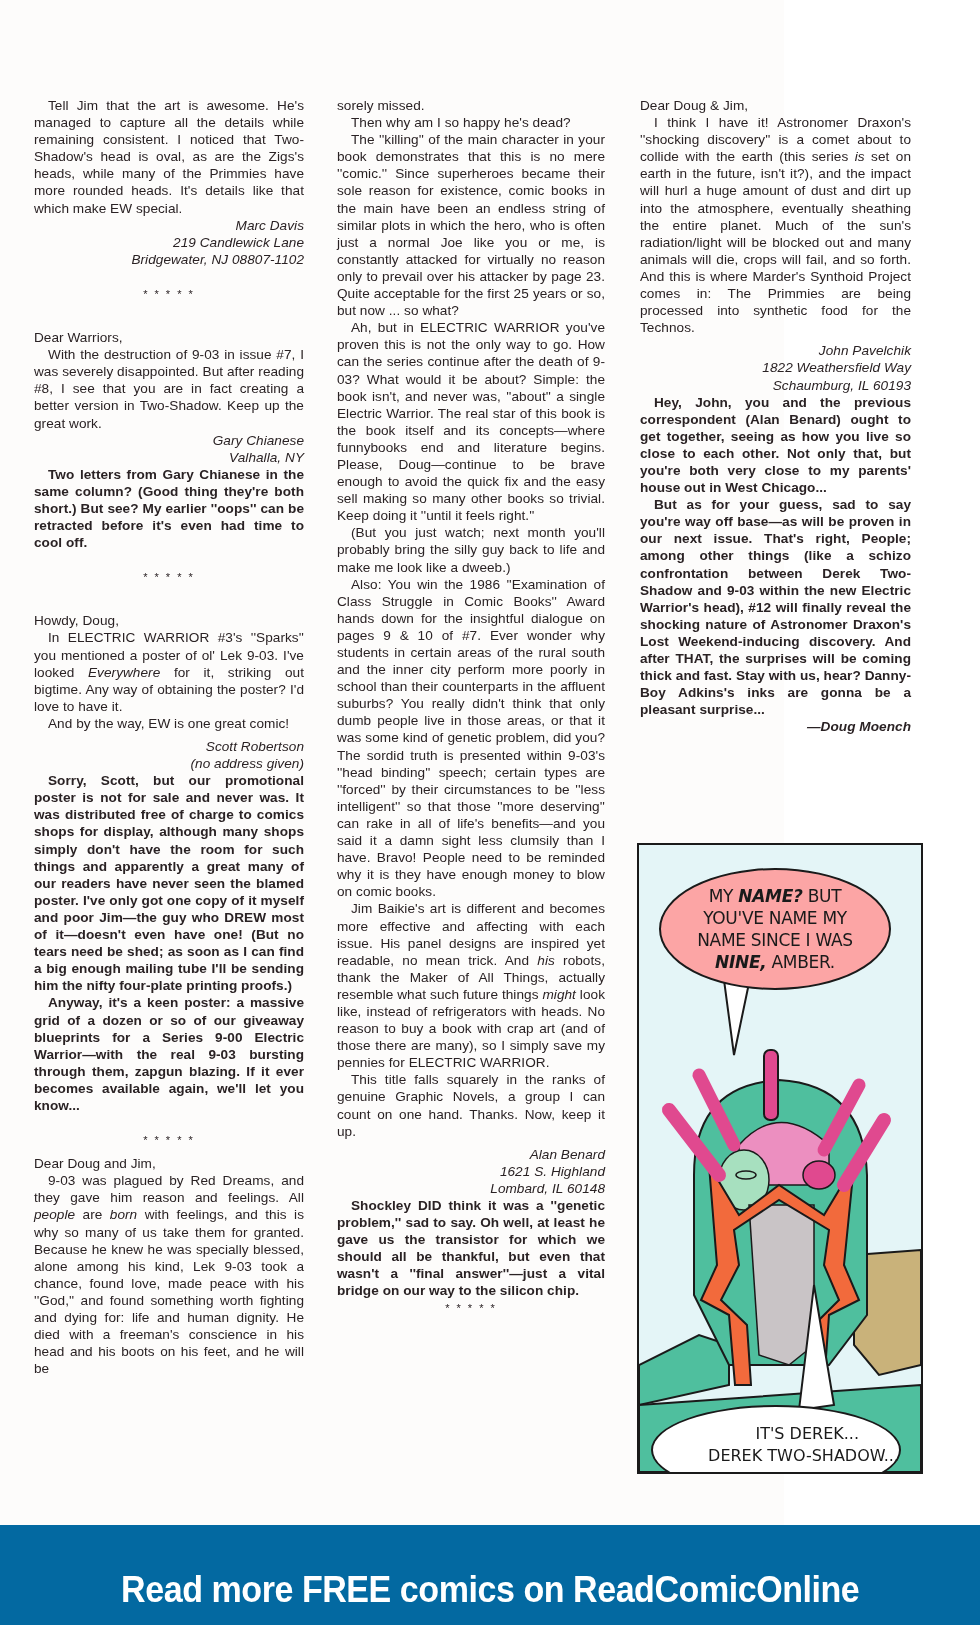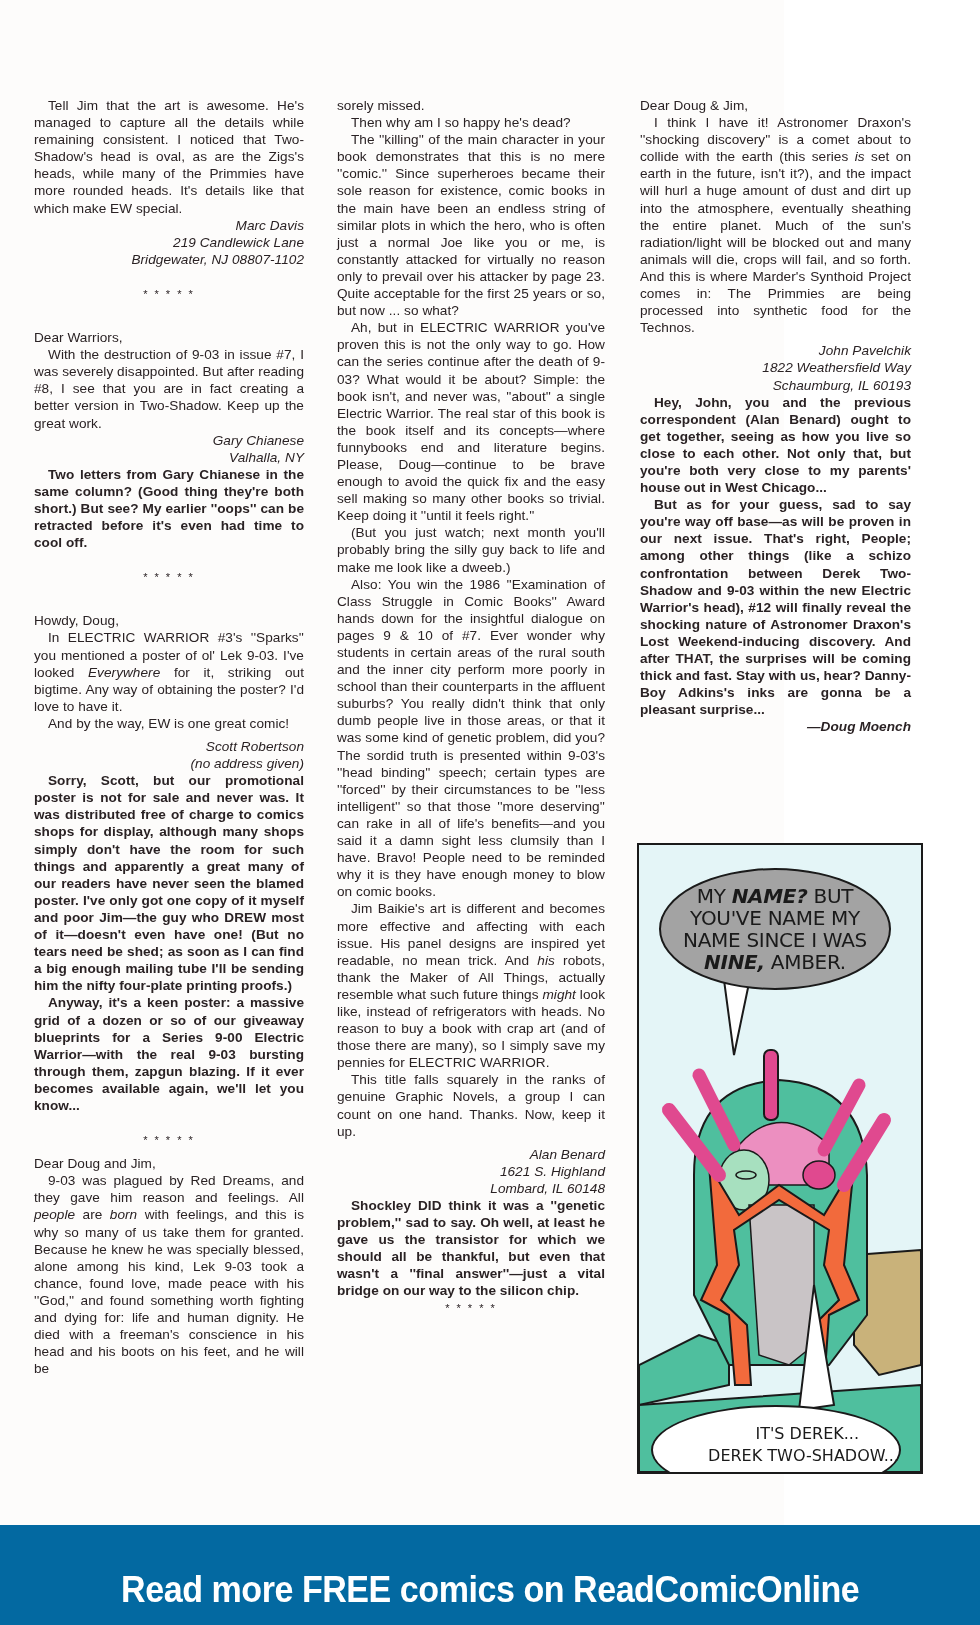--- a/index.html
+++ b/index.html
@@ -21,23 +21,23 @@
   .gap-m { height: 18px; }
   .gap-l { height: 26px; }
   em { font-style: italic; }
 
   .panel {
     position: absolute; left: 637px; top: 843px; width: 282px; height: 627px;
     border: 2px solid #1a1a1a; background: #e4f5f7; overflow: hidden;
   }
   .bubble-top {
     position: absolute; left: 20px; top: 23px; width: 228px; height: 118px;
-    background: #a3a3a3; border: 2px solid #1a1a1a; border-radius: 50%;
+    background: #fca5a5; border: 2px solid #1a1a1a; border-radius: 50%;
     display: flex; align-items: center; justify-content: center; text-align: center;
-    font-family: "DejaVu Sans", sans-serif; font-size: 20px; line-height: 22px; letter-spacing: -0.3px;
+    font-family: "DejaVu Sans", sans-serif; font-size: 17px; line-height: 22px; letter-spacing: -0.3px;
     color: #1a1a1a;
   }
   .bubble-bot {
     position: absolute; left: 12px; top: 560px; width: 250px; height: 90px;
     background: #fff; border: 2px solid #1a1a1a; border-radius: 50%;
     text-align: right; padding-top: 16px; box-sizing: border-box;
     font-family: "DejaVu Sans", sans-serif; font-size: 16px; line-height: 22px; color: #1a1a1a;
   }
   .bubble-bot .line1 { display: block; padding-right: 40px; }
   .footer {

